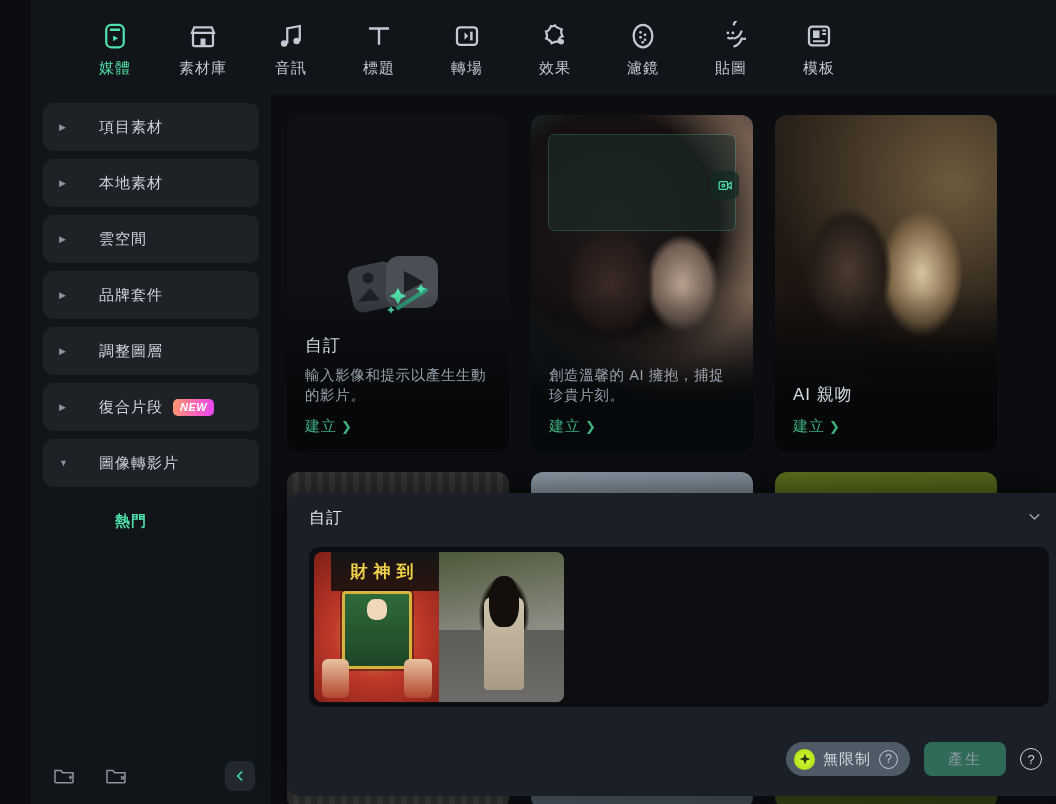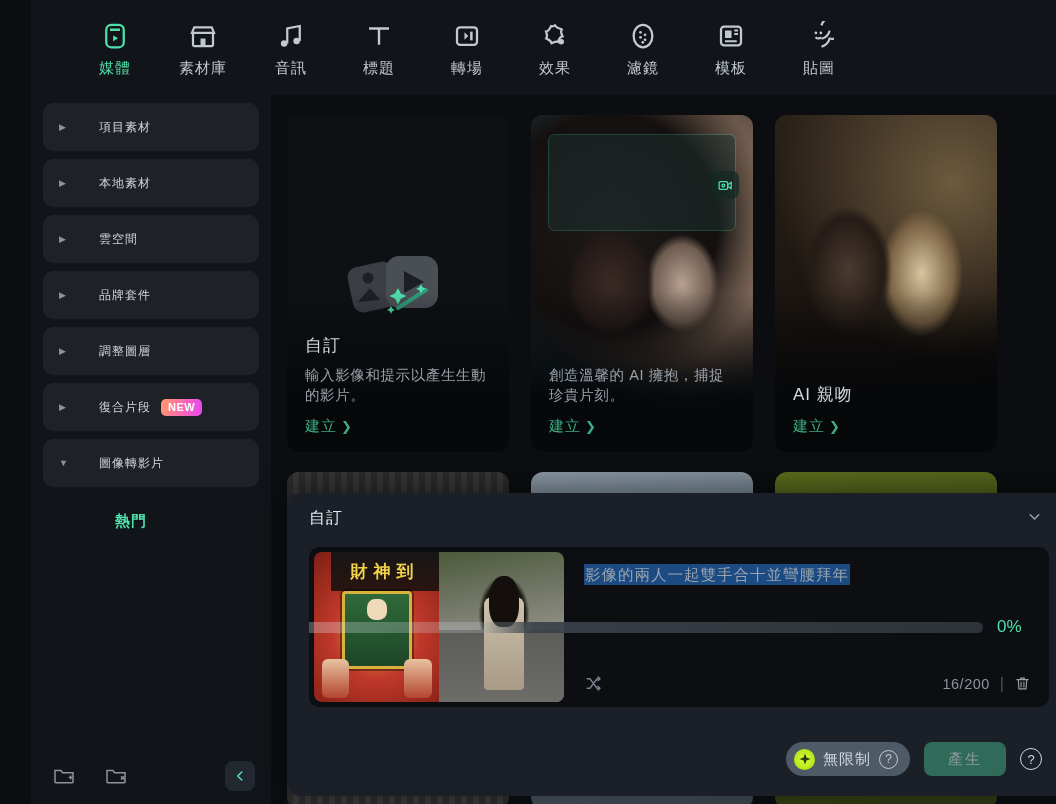--- a/index.html
+++ b/index.html
@@ -35,24 +35,24 @@
   .side-item {
     margin: 8px 12px; height: 48px; border-radius: 10px;
     background: #1e2227; display: flex; align-items: center;
     padding-left: 16px; cursor: pointer; user-select:none;
   }
   .side-item .caret {
     width: 14px; color: #8d949d; font-size: 9px; line-height: 1;
     display:flex; align-items:center;
   }
   .side-item .side-label {
-    margin-left: 26px; font-size: 12px; color: #cfd4db; letter-spacing: 1px;
+    margin-left: 26px; font-size: 15px; color: #cfd4db; letter-spacing: 1px;
   }
   .badge-new {
-    margin-left: 10px; font-size: 11px; font-weight: bold; 
+    margin-left: 10px; font-size: 11px; font-weight: bold; font-style: italic;
     color: #ffffff; padding: 2px 7px 3px 7px; border-radius: 5px;
     background: linear-gradient(100deg, #ff9a6b 0%, #ff6fa8 45%, #e545f5 100%);
     letter-spacing: 0.5px;
   }
   .side-sub {
     margin: 0 12px; height: 52px; display:flex; align-items:center;
     padding-left: 72px; font-size: 15px; color: #cfd4db; cursor:pointer;
     letter-spacing: 1px;
   }
   .side-sub.active { color: #4fe0ab; font-weight: bold; }
@@ -322,39 +322,39 @@
           <circle cx="13.6" cy="15" r="1.1" fill="#c3c9d2" stroke="none"></circle>
           <circle cx="11.8" cy="17" r="1.1" fill="#c3c9d2" stroke="none"></circle>
         </svg>
       </span>
       <span class="nav-label">濾鏡</span>
     </div>
 
     <div class="nav-item">
       <span class="nav-icon">
         <svg width="30" height="30" viewBox="0 0 24 24" fill="none" stroke="#c3c9d2" stroke-width="1.8">
-          <rect x="4" y="4.5" width="16" height="15" rx="2.5"></rect>
-          <rect x="7.2" y="7.6" width="5.2" height="6" fill="#c3c9d2" stroke="none"></rect>
-          <path d="M14.6 7.6h3M14.6 10.3h3M7.2 16.2h9.4" stroke-width="1.6"></path>
-        </svg>
-      </span>
-      <span class="nav-label">模板</span>
-    </div>
-
-    <div class="nav-item">
-      <span class="nav-icon">
-        <svg width="30" height="30" viewBox="0 0 24 24" fill="none" stroke="#c3c9d2" stroke-width="1.8">
           <path d="M14 3.5A8.6 8.6 0 1120.5 14c-.9 3.3-3.2 5.6-6.5 6.5"></path>
           <path d="M14 14.2a8.6 8.6 0 006.5-6.5"></path>
           <circle cx="9.5" cy="9.5" r="1.1" fill="#c3c9d2" stroke="none"></circle>
           <circle cx="13.5" cy="9.5" r="1.1" fill="#c3c9d2" stroke="none"></circle>
           <path d="M9.2 13c1.3 1.3 3.3 1.3 4.6 0"></path>
         </svg>
       </span>
       <span class="nav-label">貼圖</span>
+    </div>
+
+    <div class="nav-item">
+      <span class="nav-icon">
+        <svg width="30" height="30" viewBox="0 0 24 24" fill="none" stroke="#c3c9d2" stroke-width="1.8">
+          <rect x="4" y="4.5" width="16" height="15" rx="2.5"></rect>
+          <rect x="7.2" y="7.6" width="5.2" height="6" fill="#c3c9d2" stroke="none"></rect>
+          <path d="M14.6 7.6h3M14.6 10.3h3M7.2 16.2h9.4" stroke-width="1.6"></path>
+        </svg>
+      </span>
+      <span class="nav-label">模板</span>
     </div>
   </div>
 
   <div class="sidebar">
 
     <div class="side-item">
       <span class="caret">▶</span>
       <span class="side-label">項目素材</span>
     </div>
 
@@ -508,46 +508,20 @@
           <div class="tl-kidA"></div>
           <div class="tl-kidB"></div>
         </div>
         <div class="thumb-right">
           <div class="tr-road"></div>
           <div class="tr-body"></div>
           <div class="tr-hair"></div>
         </div>
       </div>
 
-      <div class="prompt-right">
-        <span class="prompt-text">影像的兩人一起雙手合十並彎腰拜年</span>
-
-        <div class="progress-wrap">
-          <div class="progress-track"></div>
-          <div class="progress-pct">0%</div>
-        </div>
-
-        <div class="prompt-foot">
-          <span class="shuffle-btn">
-            <svg width="19" height="19" viewBox="0 0 24 24" fill="none" stroke="#7c838c" stroke-width="1.7" stroke-linecap="round" stroke-linejoin="round">
-              <path d="M4 6h3.5l9 12H20M4 18h3.5l9-12H20"></path>
-              <path d="M17.6 3.6L20 6l-2.4 2.4M17.6 15.6L20 18l-2.4 2.4"></path>
-            </svg>
-          </span>
-          <span class="counter">16/200</span>
-          <span class="divider-v">|</span>
-          <span class="trash-btn">
-            <svg width="17" height="17" viewBox="0 0 24 24" fill="none" stroke="#9aa1aa" stroke-width="1.6" stroke-linecap="round">
-              <path d="M4 6.5h16M9.5 6.5V4.5h5v2"></path>
-              <path d="M6 6.5l1 13h10l1-13"></path>
-              <path d="M10 10v7M14 10v7"></path>
-            </svg>
-          </span>
-        </div>
-      </div>
     </div>
 
     <div class="panel-foot">
       <div class="pill-unlimited">
         <span class="spark">
           <svg width="14" height="14" viewBox="0 0 24 24">
             <path d="M12 2.5l2.6 6.9L21.5 12l-6.9 2.6L12 21.5l-2.6-6.9L2.5 12l6.9-2.6z" fill="#2f3b12"></path>
           </svg>
         </span>
         <span class="txt">無限制</span>

